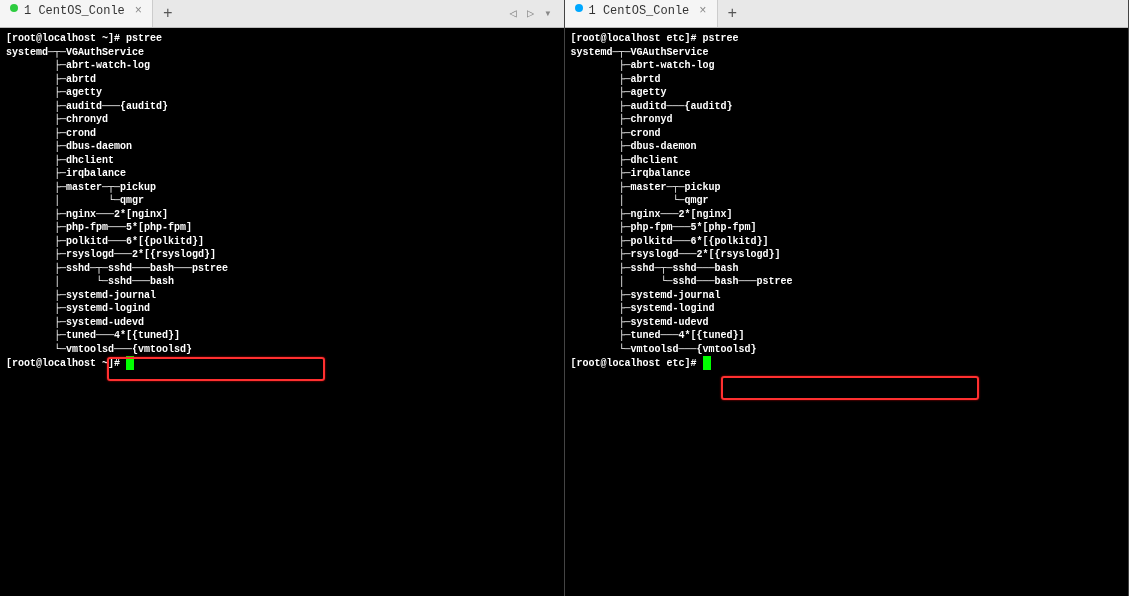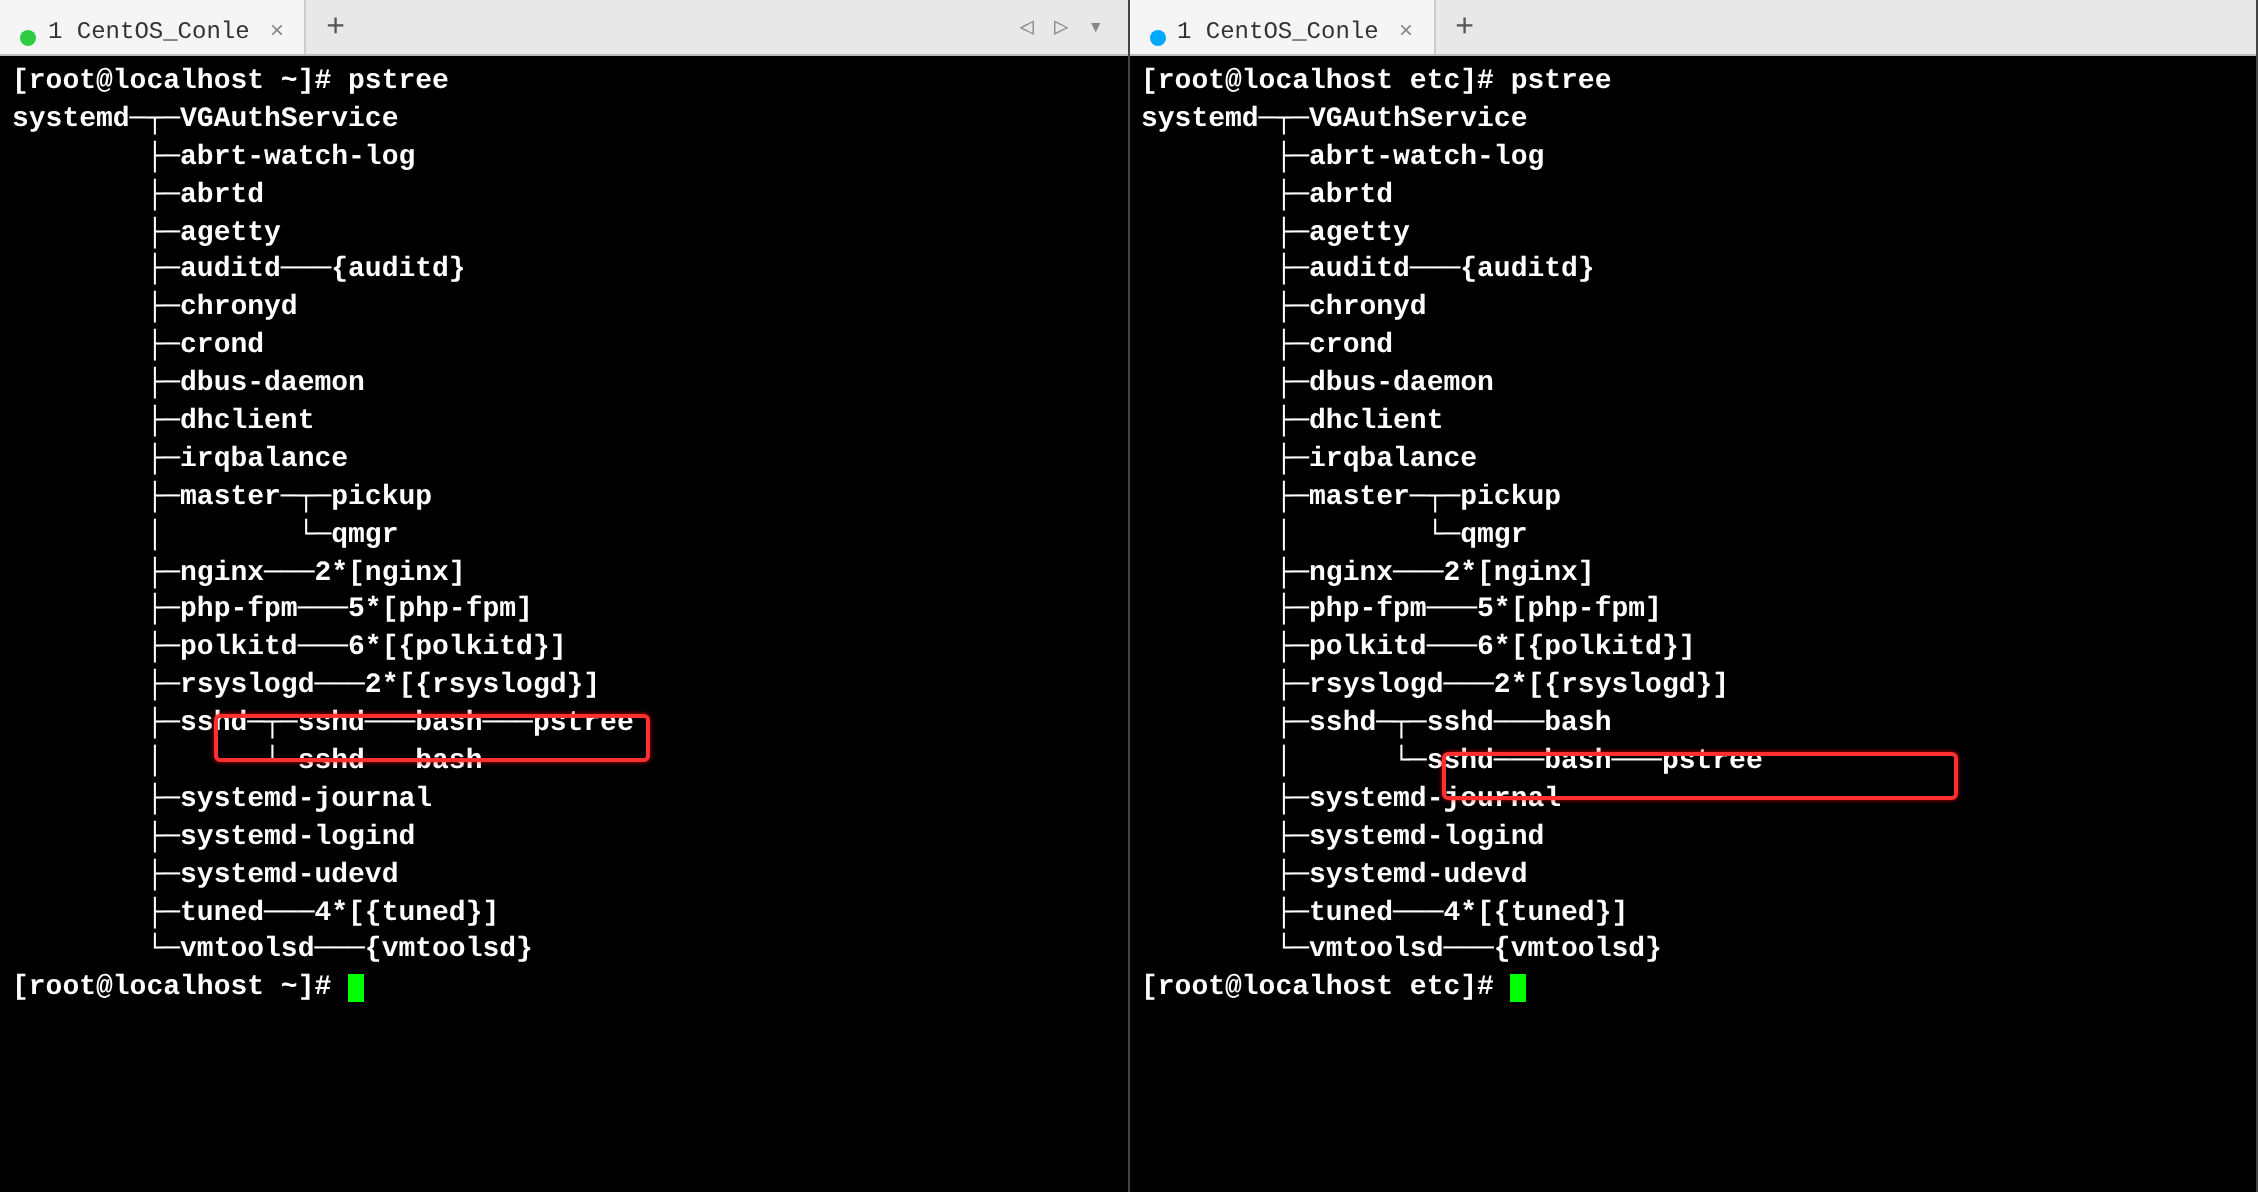--- a/index.html
+++ b/index.html
@@ -22,21 +22,21 @@
 .tabbar {
   display: flex;
   align-items: center;
   background: #e8e8e8;
   height: 28px;
   border-bottom: 1px solid #bbb;
   position: relative;
 }
 .tab {
   display: flex;
-  align-items: flex-end;
+  align-items: flex-start;
   gap: 6px;
   padding: 4px 10px;
   background: #f5f5f5;
   border-right: 1px solid #ccc;
   height: 100%;
   font-size: 12px;
   color: #333;
 }
 .tab.active-blue .dot { background: #00a8ff; }
 .tab.active-green .dot { background: #2ecc40; }
@@ -67,21 +67,21 @@
   font-size: 12px;
 }
 .nav-arrows span { padding: 0 4px; cursor: pointer; }
 .terminal {
   flex: 1;
   background: #000;
   color: #fff;
   padding: 4px 6px;
   line-height: 1.35;
   white-space: pre;
-  font-size: 14px;
+  font-size: 10px;
   font-weight: bold;
 }
 .cursor-green {
   display: inline-block;
   width: 8px;
   height: 14px;
   background: #00ff00;
   vertical-align: middle;
 }
 .highlight-box {

